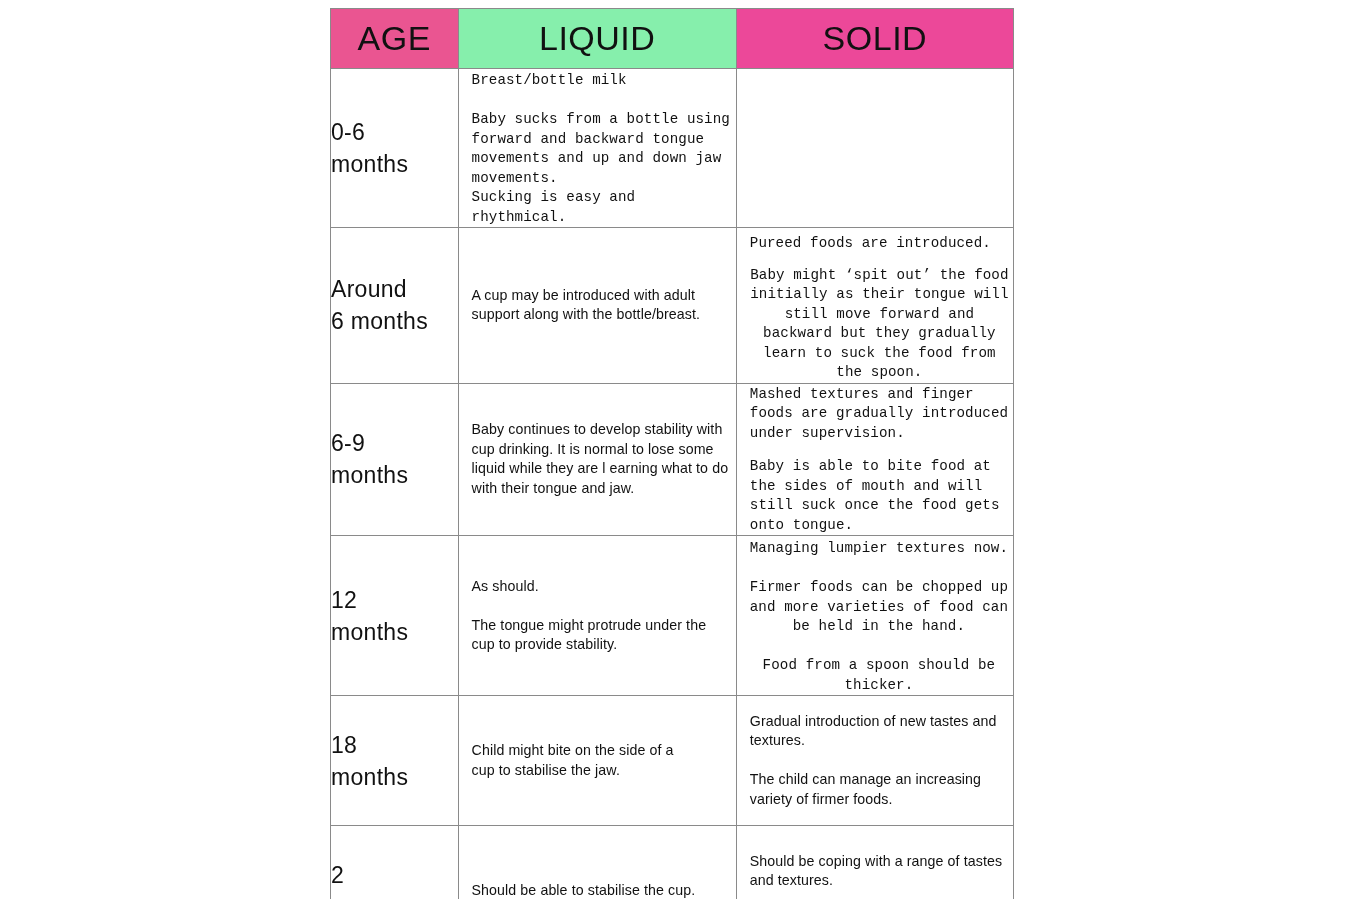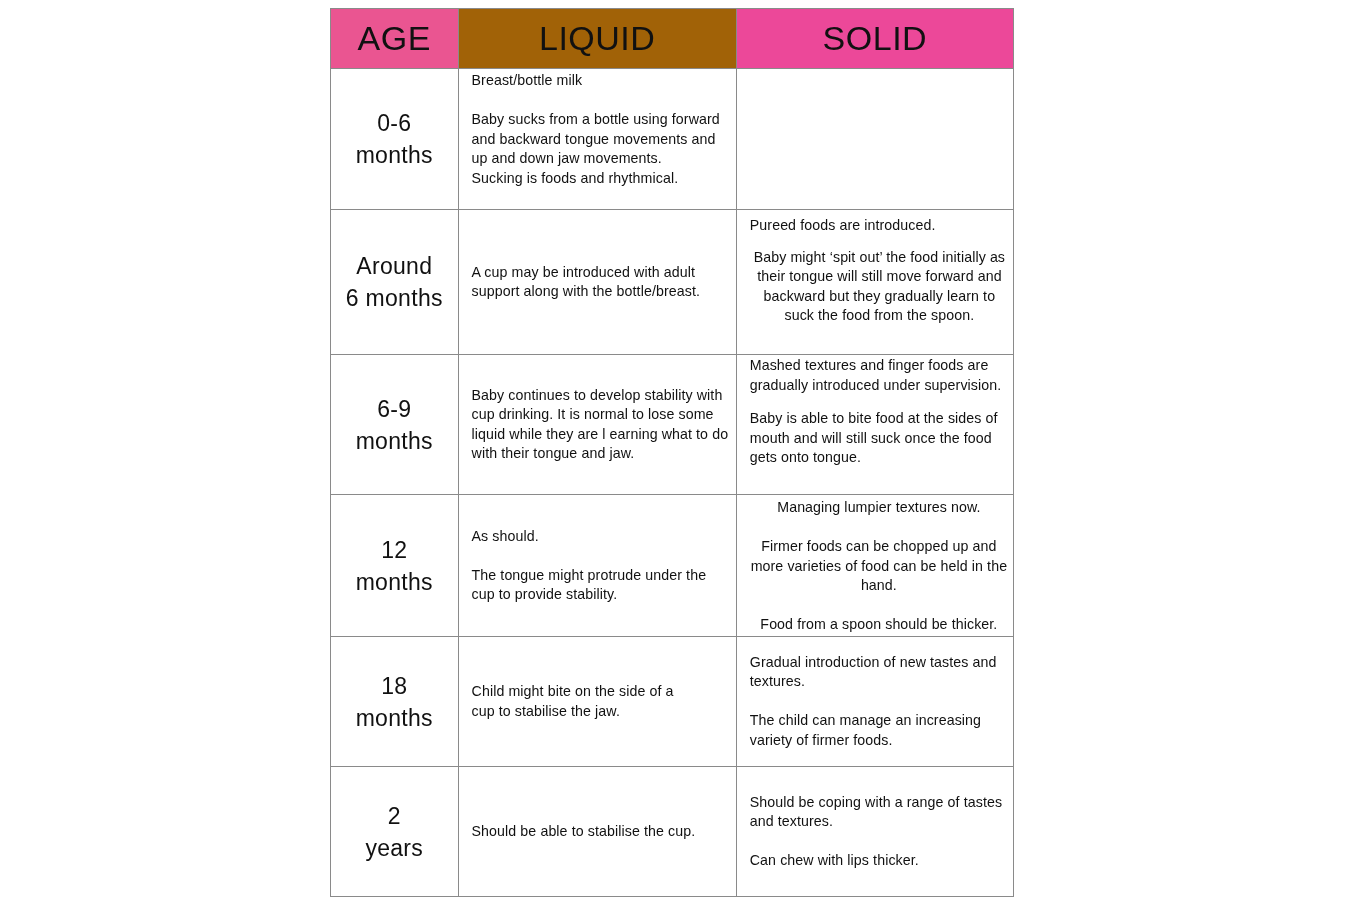--- a/index.html
+++ b/index.html
@@ -31,21 +31,21 @@
       font-size: 34px;
       letter-spacing: 0.5px;
       text-align: center;
       color: #111111;
     }
     .col-age { width: 127px; }
     .col-liquid { width: 277px; }
     .col-solid { width: 276px; }
 
     .age-cell {
-      text-align: center;
+      text-align: left;
       font-size: 23px;
       line-height: 32px;
       letter-spacing: 0.3px;
     }
     .age-line { display: block; }
 
     .text-cell {
       font-size: 14.2px;
       line-height: 19.5px;
       padding: 0 4px 0 13px !important;
@@ -56,49 +56,49 @@
     .gap-md { margin-top: 19.5px; }
     .gap-lg { margin-top: 14px; }
 
     tr.row-0 td { height: 138px; }
     tr.row-1 td { height: 138px; }
     tr.row-2 td { height: 138px; }
     tr.row-3 td { height: 138px; }
     tr.row-4 td { height: 129px; }
     tr.row-5 td { height: 129px; }
 
-    .top-align { vertical-align: top !important; }
+    .top-align { vertical-align: top !important; font-family: Liberation Mono, monospace; }
   </style>
 </head>
 <body>
 
 <table class="chart">
   <colgroup>
     <col class="col-age">
     <col class="col-liquid">
     <col class="col-solid">
   </colgroup>
   <thead>
     <tr>
       <th style="background:#ea5591">AGE</th>
-      <th style="background:#a16207">LIQUID</th>
+      <th style="background:#86efac">LIQUID</th>
       <th style="background:#ec4899">SOLID</th>
     </tr>
   </thead>
   <tbody>
 
     <tr class="row-0">
       <td class="age-cell">
         <span class="age-line">0-6</span>
         <span class="age-line">months</span>
       </td>
       <td class="text-cell top-align" style="padding-top:2px !important;">
         <span class="para">Breast/bottle milk</span>
         <span class="para gap-md">Baby sucks from a bottle using forward and backward tongue movements and up and down jaw movements.</span>
-        <span class="para">Sucking is foods and rhythmical.</span>
+        <span class="para">Sucking is easy and rhythmical.</span>
       </td>
       <td class="text-cell"></td>
     </tr>
 
     <tr class="row-1">
       <td class="age-cell">
         <span class="age-line">Around</span>
         <span class="age-line">6 months</span>
       </td>
       <td class="text-cell">

